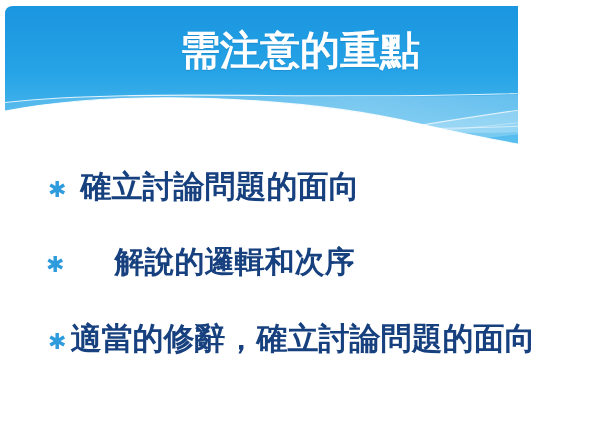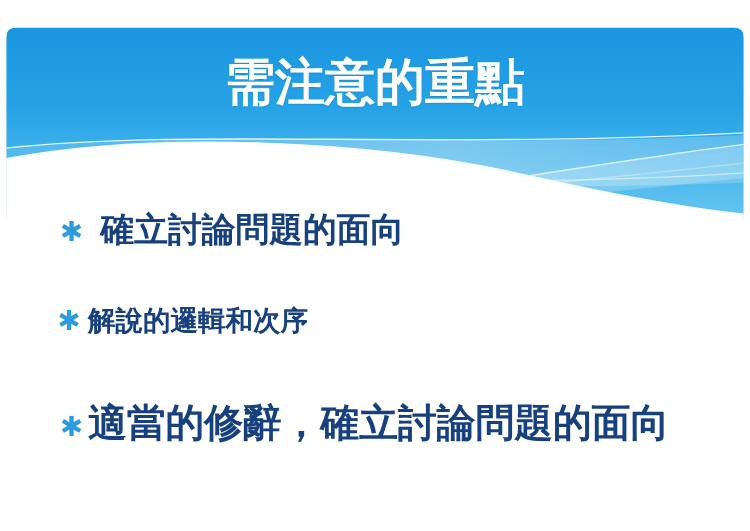--- a/index.html
+++ b/index.html
@@ -19,22 +19,22 @@
     width: 600px;
     height: 425px;
     background: #ffffff;
     overflow: hidden;
   }
 
   
   #header-banner {
     position: absolute;
     left: 0;
-    top: 16px;
-    width: 600px;
+    top: 0;
+    width: 518px;
     height: 160px;
     overflow: hidden;
   }
   #header-svg {
     position: absolute;
     left: 0;
     top: 0;
     display: block;
   }
 
@@ -77,24 +77,24 @@
   }
   .bullet-text {
     color: #17407F;
     font-weight: bold;
     white-space: nowrap;
     font-family: "DejaVu Sans", "Liberation Sans", sans-serif;
   }
 
   
   #bullet-row-0 { padding-left: 48px; }
-  #bullet-row-0 .bullet-text { font-size: 27px; padding-left: 14px; }
+  #bullet-row-0 .bullet-text { font-size: 31px; padding-left: 14px; }
   
   #bullet-row-1 { padding-left: 46px; }
-  #bullet-row-1 .bullet-text { font-size: 22px; padding-left: 6px; }
+  #bullet-row-1 .bullet-text { font-size: 30px; padding-left: 6px; margin-left: 44px; }
   
   #bullet-row-2 { padding-left: 48px; }
   #bullet-row-2 .bullet-text { font-size: 31px; padding-left: 4px; }
 </style>
 </head>
 <body>
 
 <div id="slide">
 
   <div id="header-banner">

